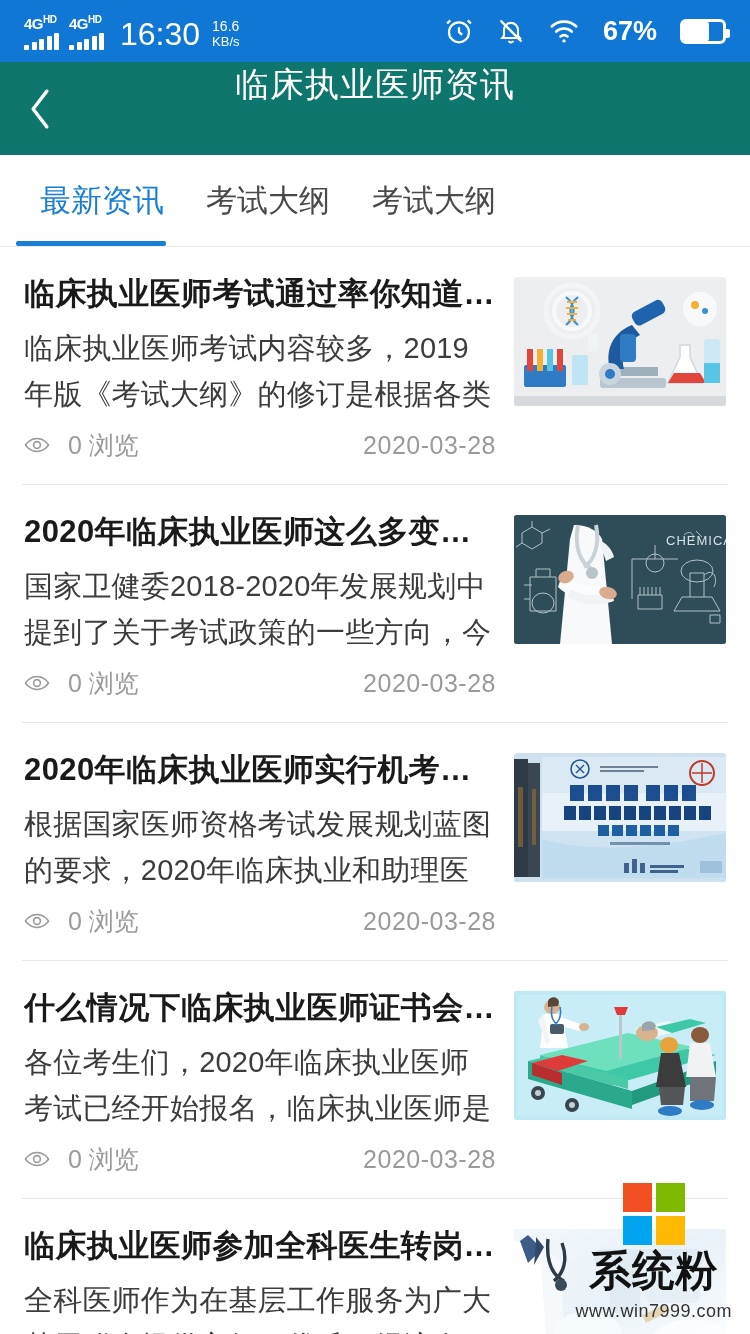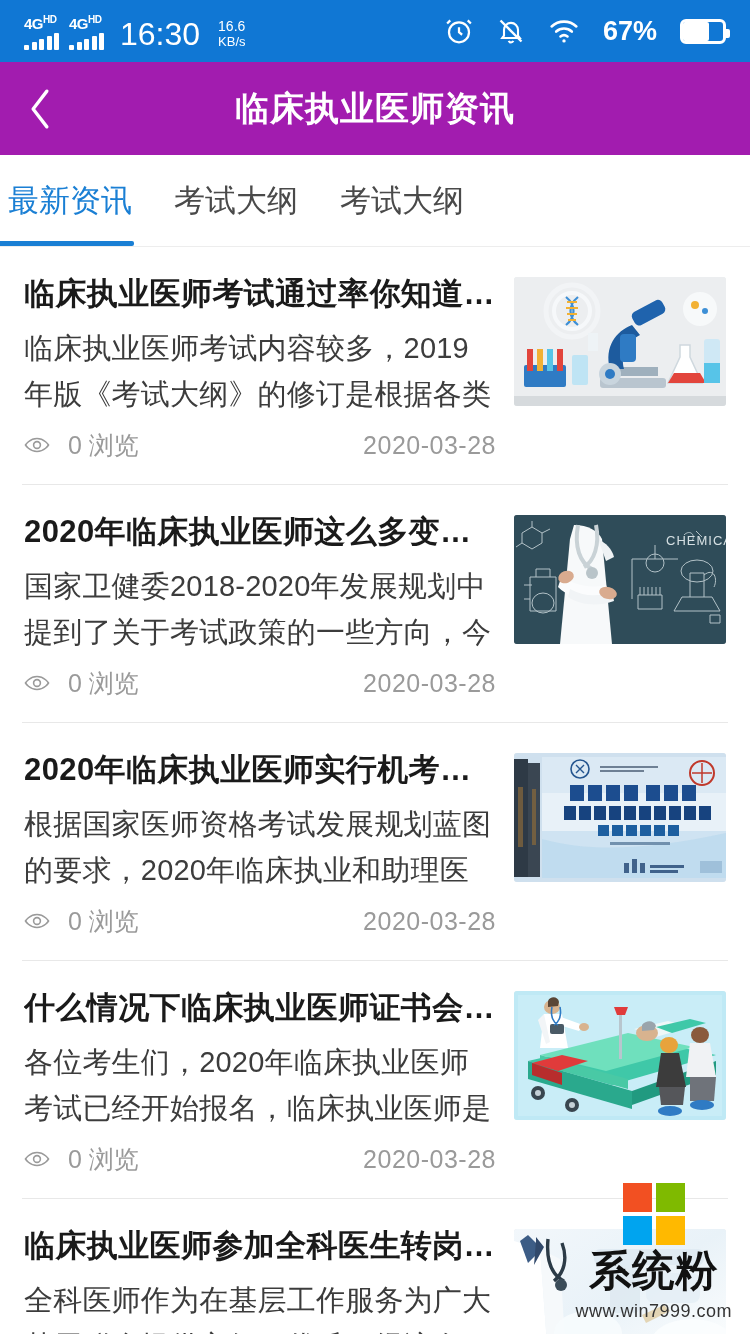--- a/index.html
+++ b/index.html
@@ -22,46 +22,46 @@
   .signal .net{ font-size:15px; font-weight:bold; line-height:13px; letter-spacing:-0.5px;}
   .signal .net sup{ font-size:10px; }
   .bars{ display:flex; align-items:flex-end; gap:2.5px; height:18px; margin-top:2px;}
   .bars i{ width:5px; background:#fff; display:block; border-radius:1px;}
   .bars i:nth-child(1){height:5px}
   .bars i:nth-child(2){height:8px}
   .bars i:nth-child(3){height:11px}
   .bars i:nth-child(4){height:14px}
   .bars i:nth-child(5){height:17px}
   .clock{ font-size:32px; font-weight:500; letter-spacing:0px; line-height:32px; margin-left:6px;}
-  .netspeed{ font-size:14px; line-height:15px; margin-left:8px; margin-bottom:1px;}
+  .netspeed{ font-size:14px; line-height:15px; margin-left:2px; margin-bottom:1px;}
   .netspeed div:last-child{ font-size:13px; }
   .sb-right{ margin-left:auto; display:flex; align-items:center; gap:23px;font-weight:bold; }
   .sb-right svg{ display:block; }
   .batterytext{ font-size:27px; letter-spacing:0px; }
   .battery{ width:46px; height:25px; border:3px solid #fff; border-radius:6px; position:relative; display:flex; align-items:center; }
   .battery:after{ content:""; position:absolute; right:-7px; top:7px; width:4px; height:9px; background:#fff; border-radius:0 2px 2px 0;}
   .battery i{ display:block; height:100%; background:#fff; border-radius:2px; }
 
   
   .titlebar{
-    height:93px; background:#a21caf; color:#fff;
-    display:flex; align-items:center; position:relative;font-weight:bold;
+    height:93px; background:#0f766e; color:#fff;
+    display:flex; align-items:flex-start; position:relative;
   }
   .back{ width:80px; display:flex; align-items:center; justify-content:center; height:100%; cursor:pointer;}
   .back svg{ display:block; }
   .title{
     position:absolute; left:0; right:0; text-align:center;
     font-size:34px; letter-spacing:1px; pointer-events:none;
   }
 
   
   .tabs{
     height:92px; display:flex; align-items:center;
     border-bottom:1px solid #ededed; background:#fff;
-    padding-left:8px;
+    padding-left:40px;
   }
   .tab{
     font-size:31px; color:#4a4a4a; position:relative;
     height:100%; display:flex; align-items:center; cursor:pointer;
     margin-right:42px;
   }
   .tab.active{ color:#1a7fd4; }
   .tab.active:after{
     content:""; position:absolute; bottom:0; left:-24px; right:-2px;
     height:5px; background:#1a7fd4; border-radius:2px;

